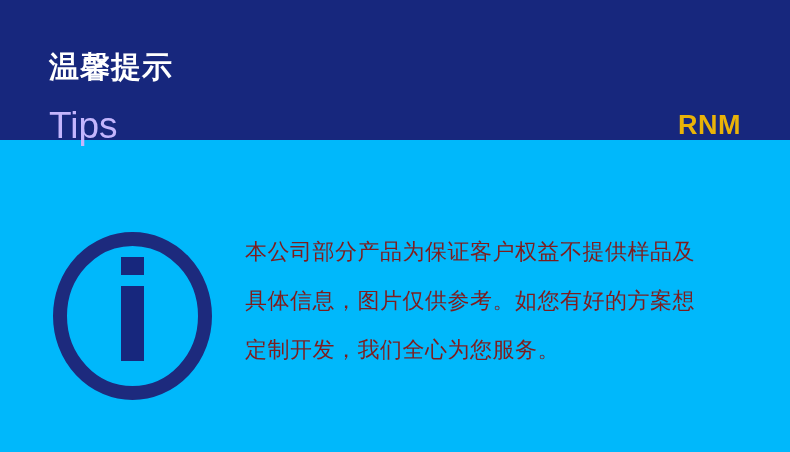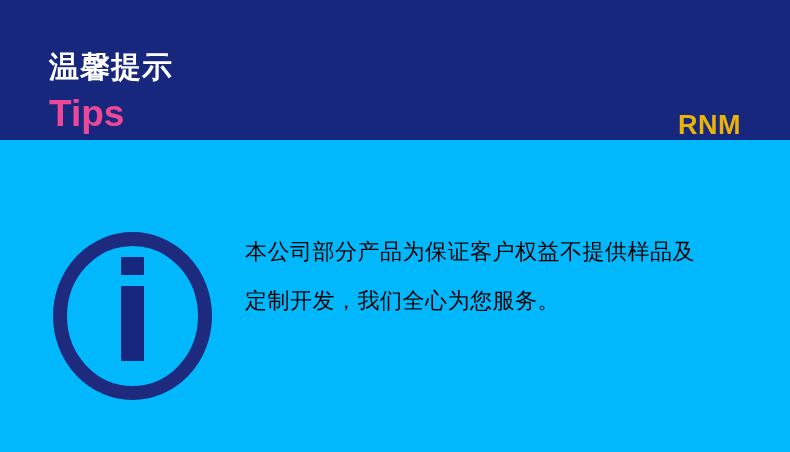--- a/index.html
+++ b/index.html
@@ -38,26 +38,26 @@
     display: block;
     color: #ffffff;
     font-size: 30px;
     font-weight: bold;
     line-height: 38px;
     letter-spacing: 1px;
     white-space: nowrap;
   }
   #title-en {
     display: block;
-    color: #ec4899;
+    color: #c4b5fd;
     font-size: 37px;
-    font-weight: bold;
+    font-weight: normal;
     line-height: 44px;
     letter-spacing: 0px;
-    margin-top: 6px;
+    margin-top: 18px;
     white-space: nowrap;
   }
   #brand-logo {
     position: absolute;
     right: 49px;
     top: 110px;
     color: #eab308;
     font-size: 27px;
     font-weight: bold;
     letter-spacing: 0.5px;
@@ -84,21 +84,21 @@
   #info-icon svg {
     display: block;
     width: 161px;
     height: 170px;
   }
   #notice-text {
     position: absolute;
     left: 245px;
     top: 46px;
     width: 500px;
-    color: #000000;
+    color: #7f1d1d;
     font-size: 22px;
     line-height: 49px;
     font-weight: normal;
     letter-spacing: 0.5px;
   }
   #notice-text .notice-line {
     display: block;
     white-space: nowrap;
   }
 </style>
@@ -123,18 +123,19 @@
     <div id="info-icon">
       <svg viewBox="0 0 161 170" xmlns="http://www.w3.org/2000/svg" aria-hidden="true">
         <ellipse cx="80.5" cy="85" rx="72.5" ry="77" fill="none" stroke="#1d2a7d" stroke-width="14"></ellipse>
         <rect x="69" y="26" width="23" height="18" fill="#17277d"></rect>
         <rect x="69" y="55" width="23" height="75" fill="#17277d"></rect>
       </svg>
     </div>
 
     <div id="notice-text">
       <span class="notice-line">本公司部分产品为保证客户权益不提供样品及</span>
+      <span class="notice-line">具体信息，图片仅供参考。如您有好的方案想</span>
       <span class="notice-line">定制开发，我们全心为您服务。</span>
     </div>
 
   </div>
 
 </div>
 
 </body></html>

